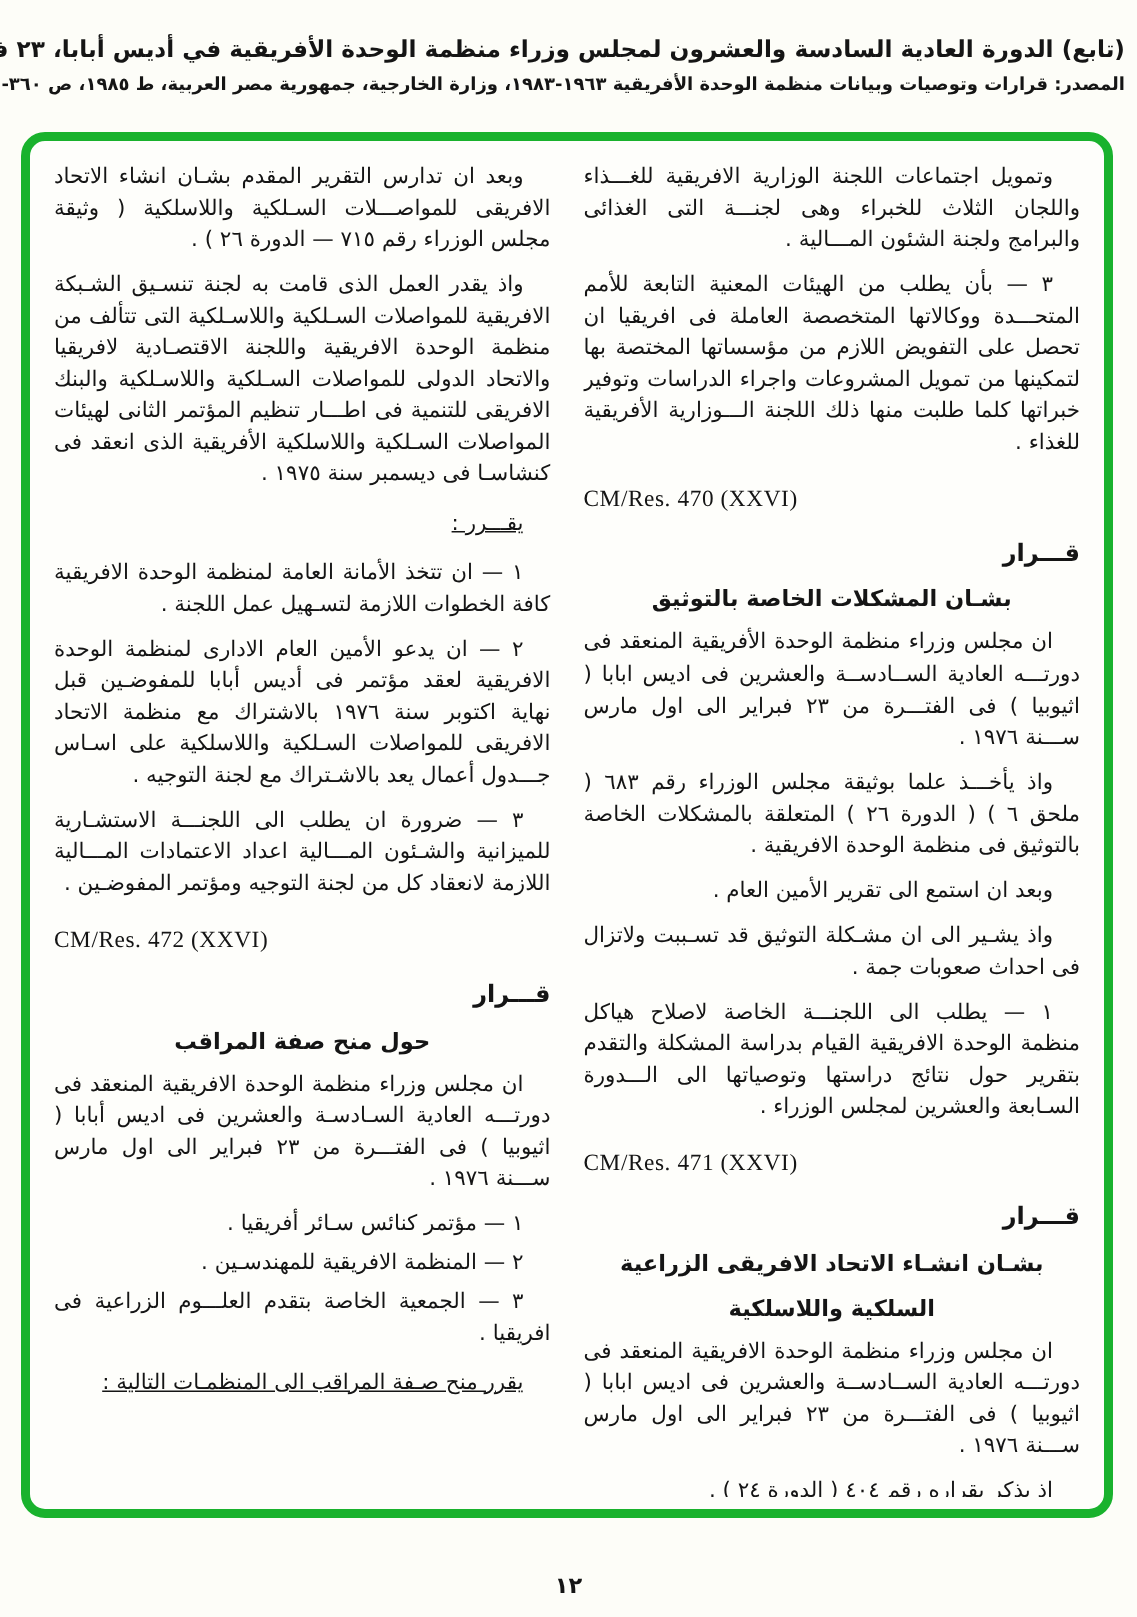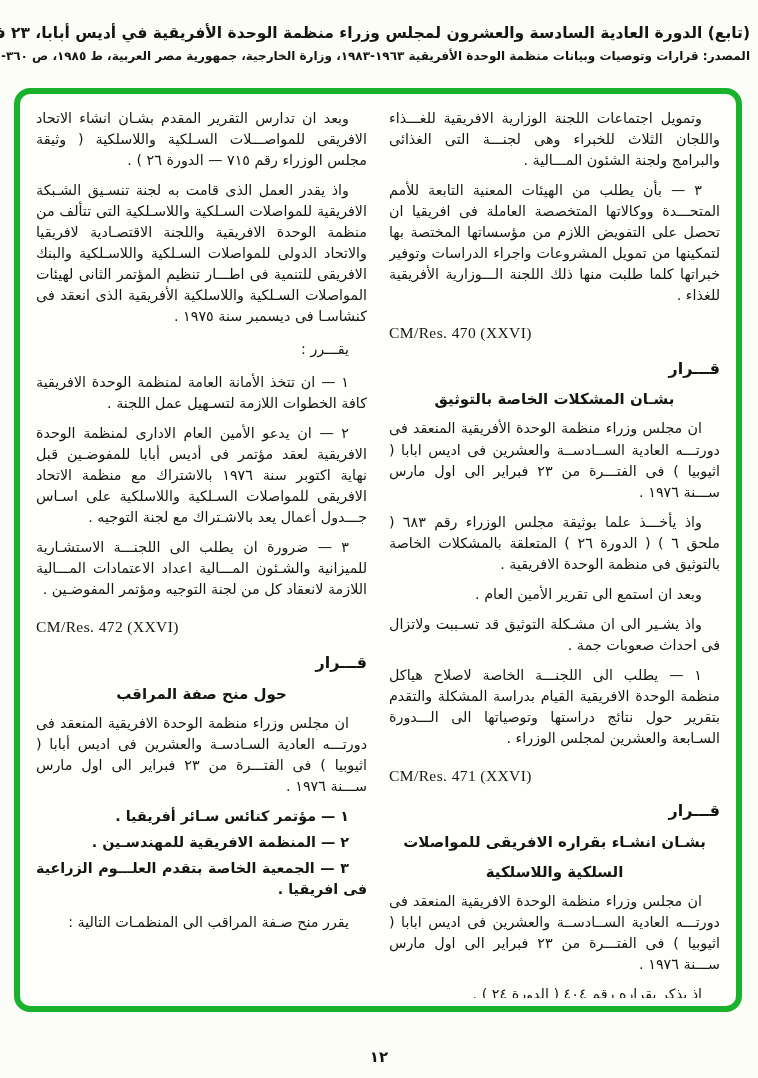--- a/index.html
+++ b/index.html
@@ -72,26 +72,26 @@
   }
   .subtitle {
     text-align: center;
     font-weight: bold;
     font-size: 15px;
     margin: 0 0 8px 0;
   }
   .decree {
     text-indent: 18px;
     margin: 12px 0 12px 0;
+    text-decoration: underline;
   }
   .listitem {
     text-align: justify;
     text-indent: 18px;
     margin-bottom: 5px;
-    font-weight: bold;
   }
   .page-number {
     position: absolute;
     top: 1048px; left: 0; right: 0;
     text-align: center;
     font-size: 15px;
     font-weight: bold;
   }
 </style>
 </head>
@@ -110,21 +110,21 @@
         <div class="blk rescode">CM/Res. 470 (XXVI)</div>
         <div class="blk title">قـــرار</div>
         <div class="blk subtitle">بشـان المشكلات الخاصة بالتوثيق</div>
         <div class="blk para">ان مجلس وزراء منظمة الوحدة الأفريقية المنعقد فى دورتـــه العادية الســادســة والعشرين فى اديس ابابا ( اثيوبيا ) فى الفتـــرة من ٢٣ فبراير الى اول مارس ســـنة ١٩٧٦ .</div>
         <div class="blk para">واذ يأخـــذ علما بوثيقة مجلس الوزراء رقم ٦٨٣ ( ملحق ٦ ) ( الدورة ٢٦ ) المتعلقة بالمشكلات الخاصة بالتوثيق فى منظمة الوحدة الافريقية .</div>
         <div class="blk para">وبعد ان استمع الى تقرير الأمين العام .</div>
         <div class="blk para">واذ يشـير الى ان مشـكلة التوثيق قد تسـببت ولاتزال فى احداث صعوبات جمة .</div>
         <div class="blk para">١ — يطلب الى اللجنـــة الخاصة لاصلاح هياكل منظمة الوحدة الافريقية القيام بدراسة المشكلة والتقدم بتقرير حول نتائج دراستها وتوصياتها الى الـــدورة السـابعة والعشرين لمجلس الوزراء .</div>
         <div class="blk rescode">CM/Res. 471 (XXVI)</div>
         <div class="blk title">قـــرار</div>
-        <div class="blk subtitle">بشـان انشـاء بقراره الافريقى للمواصلات</div>
+        <div class="blk subtitle">بشـان انشـاء الاتحاد الافريقى الزراعية</div>
         <div class="blk subtitle">السلكية واللاسلكية</div>
         <div class="blk para">ان مجلس وزراء منظمة الوحدة الافريقية المنعقد فى دورتـــه العادية الســادســة والعشرين فى اديس ابابا ( اثيوبيا ) فى الفتـــرة من ٢٣ فبراير الى اول مارس ســـنة ١٩٧٦ .</div>
         <div class="blk para">اذ يذكر بقراره رقم ٤٠٤ ( الدورة ٢٤ ) .</div>
       </div>
     <div class="column">
         <div class="blk para">وبعد ان تدارس التقرير المقدم بشـان انشاء الاتحاد الافريقى للمواصـــلات السـلكية واللاسلكية ( وثيقة مجلس الوزراء رقم ٧١٥ — الدورة ٢٦ ) .</div>
         <div class="blk para">واذ يقدر العمل الذى قامت به لجنة تنسـيق الشـبكة الافريقية للمواصلات السـلكية واللاسـلكية التى تتألف من منظمة الوحدة الافريقية واللجنة الاقتصـادية لافريقيا والاتحاد الدولى للمواصلات السـلكية واللاسـلكية والبنك الافريقى للتنمية فى اطـــار تنظيم المؤتمر الثانى لهيئات المواصلات السـلكية واللاسلكية الأفريقية الذى انعقد فى كنشاسـا فى ديسمبر سنة ١٩٧٥ .</div>
         <div class="blk decree">يقـــرر :</div>
         <div class="blk para">١ — ان تتخذ الأمانة العامة لمنظمة الوحدة الافريقية كافة الخطوات اللازمة لتسـهيل عمل اللجنة .</div>
         <div class="blk para">٢ — ان يدعو الأمين العام الادارى لمنظمة الوحدة الافريقية لعقد مؤتمر فى أديس أبابا للمفوضـين قبل نهاية اكتوبر سنة ١٩٧٦ بالاشتراك مع منظمة الاتحاد الافريقى للمواصلات السـلكية واللاسلكية على اسـاس جـــدول أعمال يعد بالاشـتراك مع لجنة التوجيه .</div>

